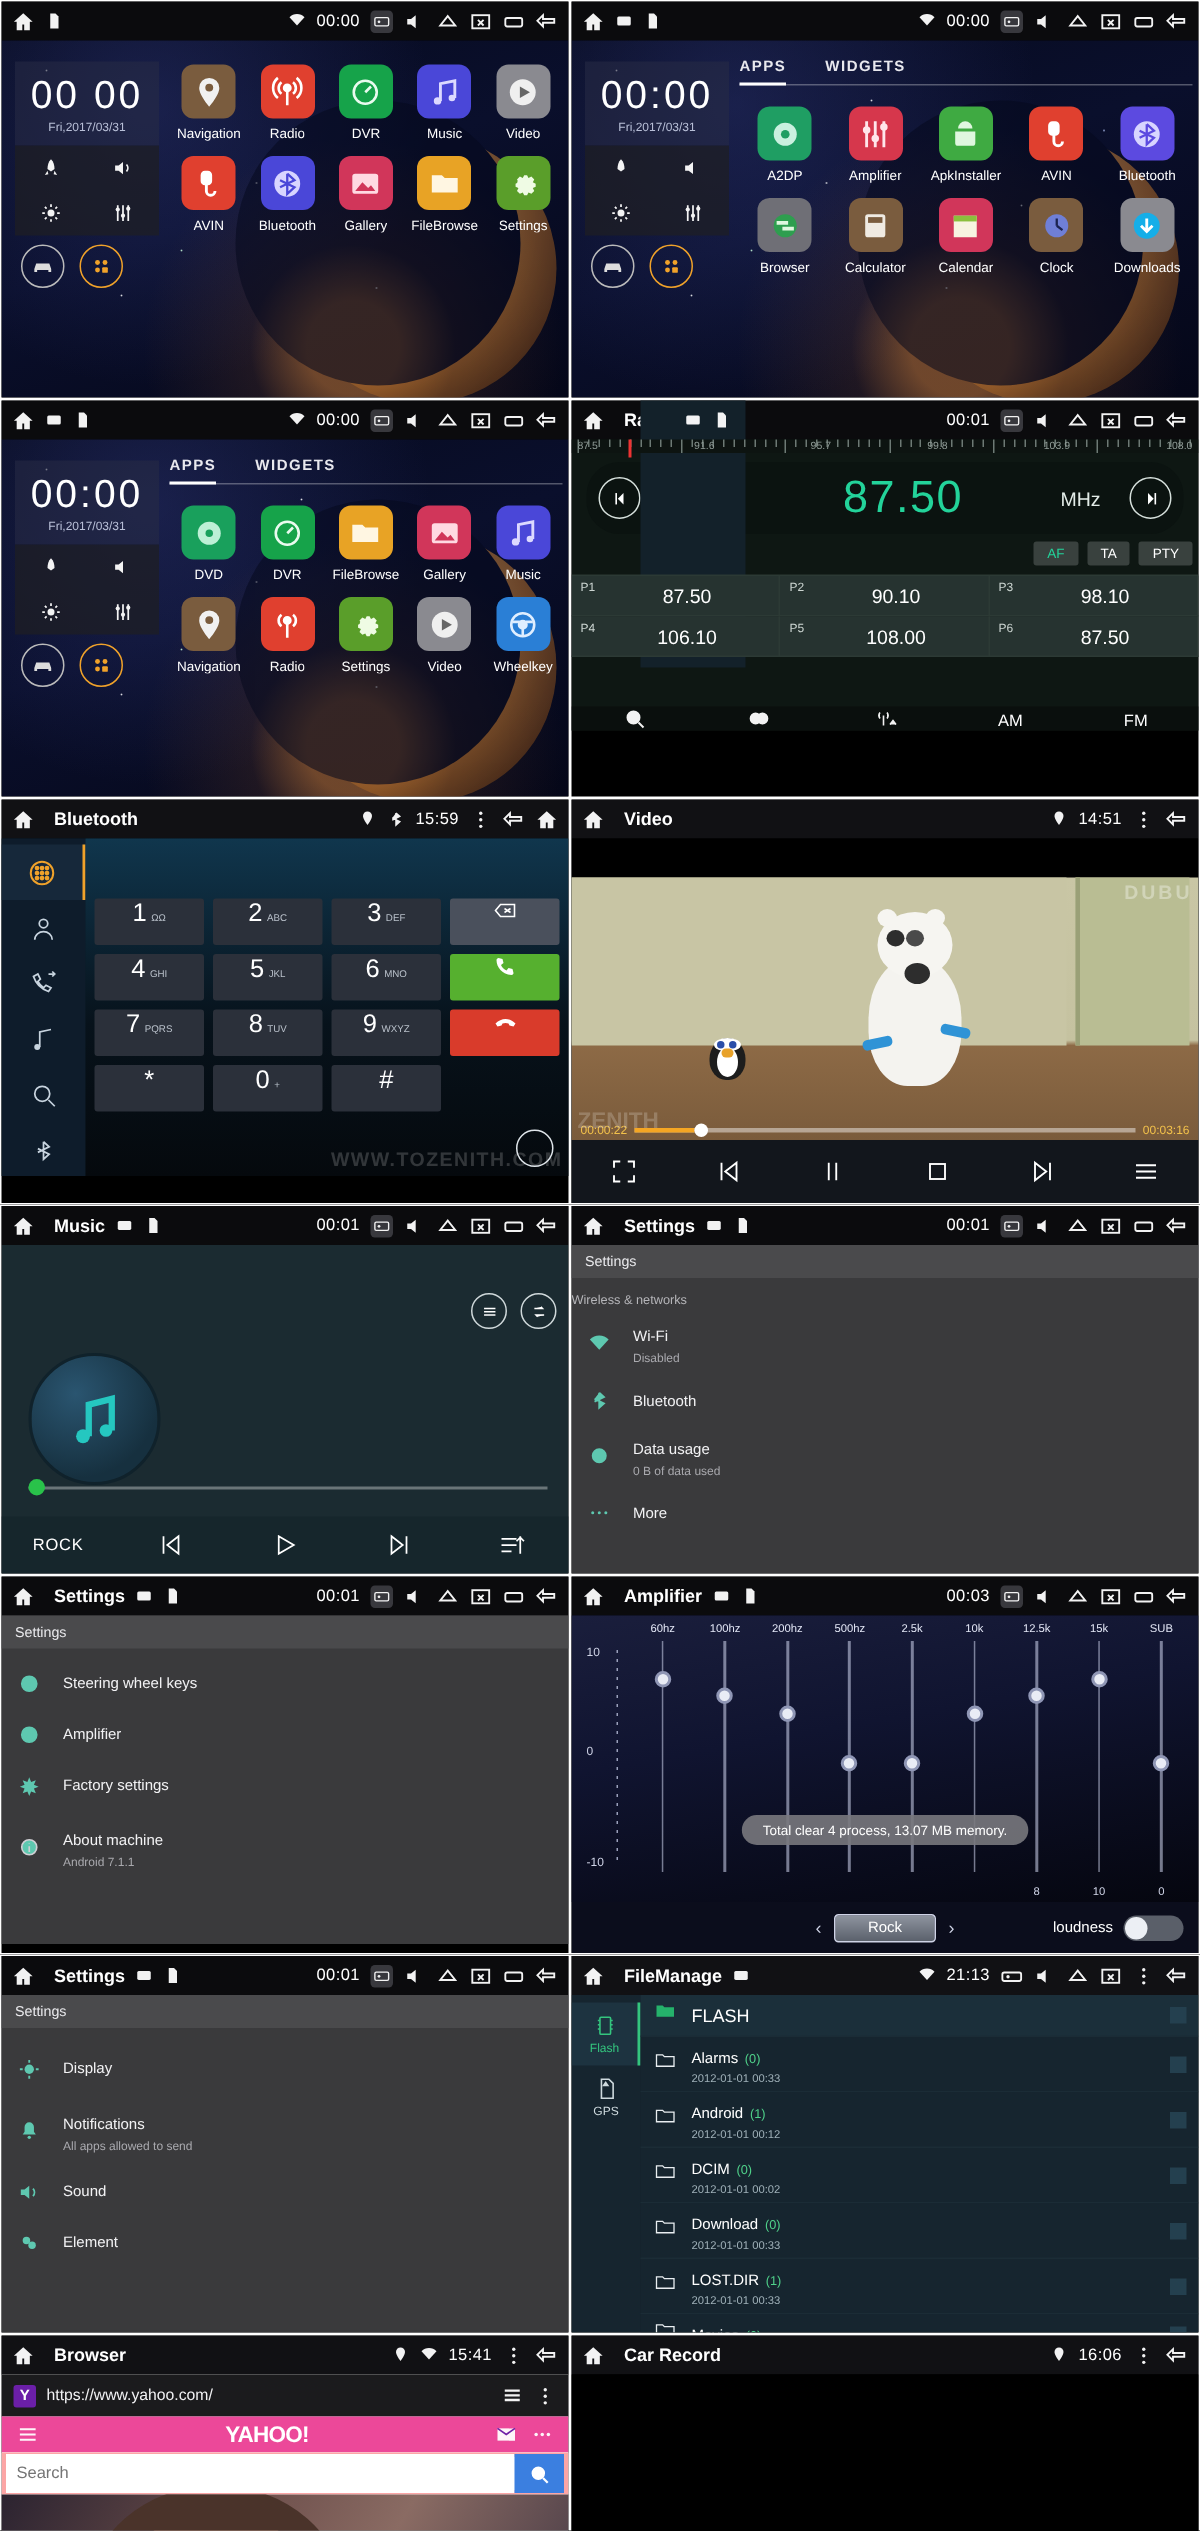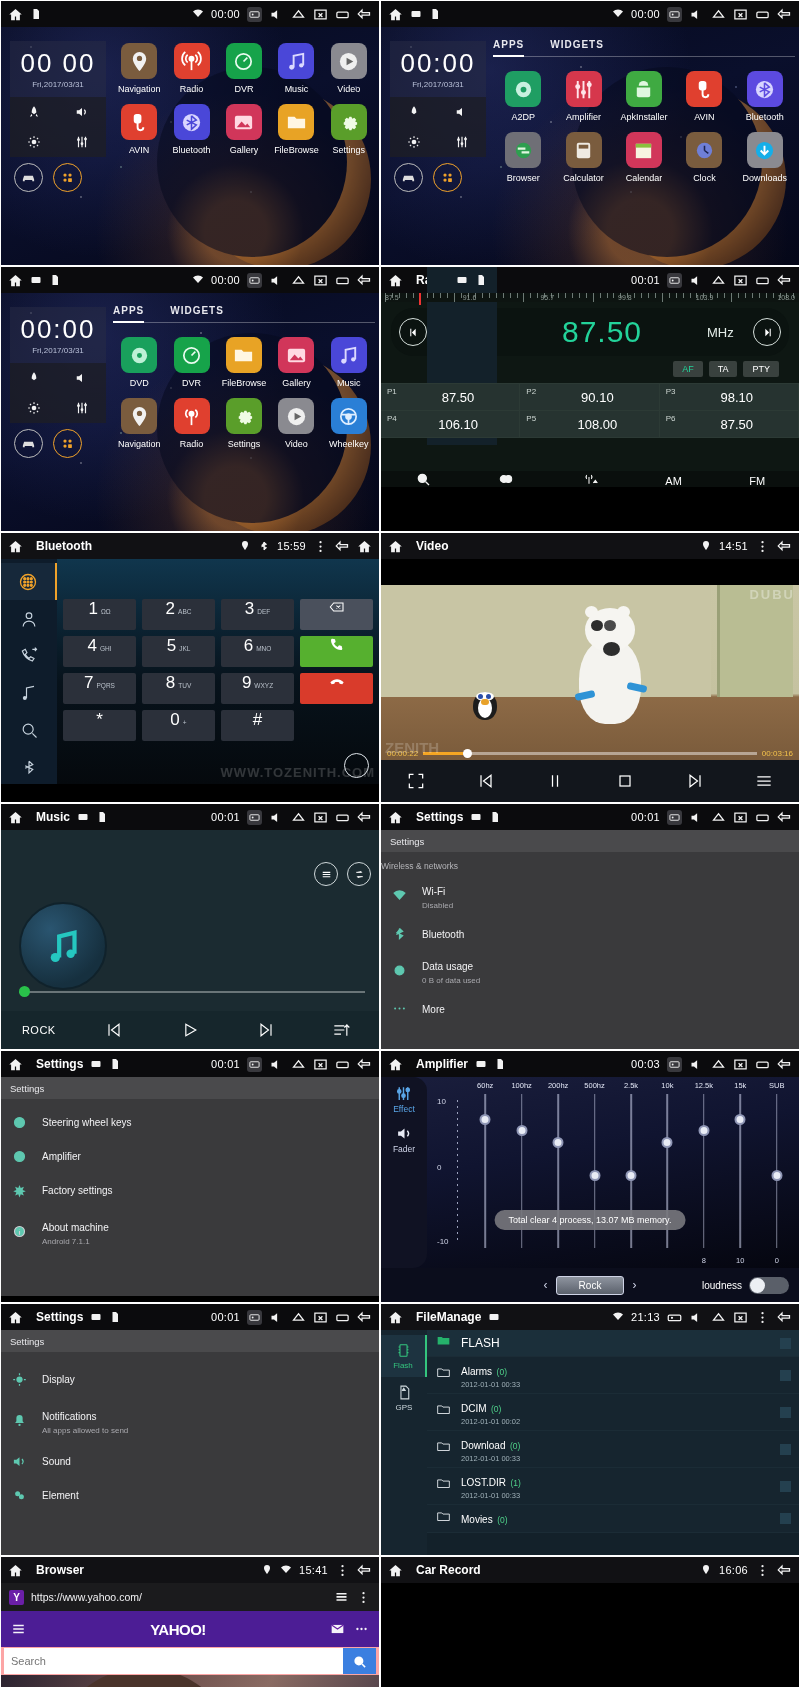--- a/index.html
+++ b/index.html
@@ -86,21 +86,21 @@
   .ticks i { width:1px; background:#6d7a75; height:5px; display:block; }
   .ticks i.maj { height:9px; }
   .needle { position:absolute; left:38px; top:0; width:1.5px; height:12px; background:#e33; }
   .rlbl { position:absolute; bottom:1px; left:4px; right:4px; display:flex; justify-content:space-between; font-size:7px; color:#8f9b96; }
   .freqbox { margin:6px 10px 0; background:#0b1310; border-radius:22px; display:flex; align-items:center; padding:0 8px; height:48px; }
   .rbtn { width:28px; height:28px; border-radius:50%; border:1.5px solid #d6e0dc; display:flex; align-items:center; justify-content:center; font-size:12px; }
   .fmcol { width:70px; text-align:center; }
   .fmcol .fm { font-size:15px; }
   .bigfreq { flex:1; text-align:center; font-size:30px; color:#23d39a; font-weight:300; letter-spacing:1px; }
   .mhz { font-size:13px; color:#e3ece8; width:46px; }
-  .rdsrow { display:flex; justify-content:flex-end; gap:6px; padding:5px 20px 0; }
+  .rdsrow { display:flex; justify-content:flex-end; gap:6px; padding:5px 4px 0; }
   .rds { background:#39413e; border-radius:2px; font-size:9px; padding:3px 9px; }
   .rds.af { color:#23d39a; }
   .presets { display:grid; grid-template-columns:repeat(3,1fr); margin-top:6px; border-top:1px solid #2c3a35; }
   .pst { border-right:1px solid #2c3a35; border-bottom:1px solid #2c3a35; height:27px; background:#263330;
          display:flex; align-items:center; padding-left:6px; position:relative; }
   .pst .pn { font-size:8px; color:#cdd6d2; align-self:flex-start; margin-top:3px; }
   .pst .pv { flex:1; text-align:center; font-size:13px; }
   .rbar { display:flex; height:27px; align-items:flex-end; background:#0a0f0d;margin-top:33px; }
   .rbar > div { flex:1; display:flex; align-items:center; justify-content:center; font-size:11px; }
   .rbar .ic { width:16px; height:16px; }
@@ -236,21 +236,21 @@
   .fmrow .dt { font-size:7.5px; color:#9fb0b8; margin-top:1px; }
   .fmrow .chk { margin-left:auto; width:11px; height:11px; background:#24404f; }
   .fmrow.head .nm { font-size:12px; }
 
   
   .brw { height:225px; background:#fff; display:flex; flex-direction:column; }
   .urlbar { height:28px; background:#1b1b1d; display:flex; align-items:center; gap:7px; padding:0 8px; }
   .favi { width:15px; height:15px; background:#6b1fa8; color:#fff; font-size:10px; font-weight:bold;
           display:flex; align-items:center; justify-content:center; border-radius:2px; }
   .urltxt { font-size:10.5px; color:#f2f2f4; flex:1; }
-  .yhead { height:36px; background:#4c1d95; display:flex; align-items:center; justify-content:space-between; padding:0 10px; }
+  .yhead { height:24px; background:#ec4899; display:flex; align-items:center; justify-content:space-between; padding:0 10px; }
   .yhead .ylogo { font-size:15px; font-weight:bold; letter-spacing:-.5px; }
   .yhead svg { width:19px; height:14px; fill:#fff; }
   .ysearch { height:28px; display:flex; align-items:center; background:#fff; border:3px solid #fca5a5;justify-content:flex-end; }
   .ysearch input { flex:1; border:0; outline:0; height:26px; font-size:11px; padding-left:7px; color:#333; font-family:"Liberation Sans",sans-serif; }
   .ysbtn { width:33px; height:26px; background:#3b7fe0; display:flex; align-items:center; justify-content:center; }
   .ysbtn svg { width:15px; height:15px; fill:#fff; }
   .yimg { flex:1; position:relative; background:linear-gradient(120deg,#2b2330 0%, #6b4d4a 35%, #8a6b63 60%, #3a3140 100%); overflow:hidden;}
   .face { position:absolute; left:22%; top:4%; width:120px; height:130px; border-radius:50% 50% 45% 45%; background:#d8a98e; }
   .face .hair{ position:absolute; left:-26px; top:-12px; width:172px; height:150px; border-radius:50% 50% 40% 40%; background:#4a332a; }
   .face .fc { position:absolute; left:24px; top:24px; width:76px; height:100px; border-radius:50% 50% 46% 46%; background:#e3b99e; }
@@ -1760,38 +1760,20 @@
         </span>
       <span class="ic">
           <svg viewBox="0 0 24 24">
             <path d="M20 9H8V5L2 11l6 6v-4h12z" fill="none" stroke="#fff" stroke-width="2"></path>
           </svg>
         </span>
     </div>
 
     <div class="amp">
       <div class="ampbody">
-        <div class="ampside">
-          <div class="as sel">
-            <svg viewBox="0 0 24 24" fill="none" stroke="#5aa6e8" stroke-width="2">
-                <path d="M6 3v18M12 3v18M18 3v18"></path>
-                <circle cx="6" cy="9" r="2.3" fill="#5aa6e8"></circle>
-                <circle cx="12" cy="15" r="2.3" fill="#5aa6e8"></circle>
-                <circle cx="18" cy="7" r="2.3" fill="#5aa6e8"></circle>
-              </svg>
-            <span>Effect</span>
-          </div>
-          <div class="as">
-            <svg viewBox="0 0 24 24" fill="#e7eaf5">
-                <path d="M3 9h4l5-4v14l-5-4H3z"></path>
-                <path d="M16 8a6 6 0 0 1 0 8" fill="none" stroke="#e7eaf5" stroke-width="2"></path>
-              </svg>
-            <span>Fader</span>
-          </div>
-        </div>
         <div class="eqarea">
           <div class="eqscale">
             <div class="v" style="top:0">10</div>
             <div class="v" style="top:44%">0</div>
             <div class="v" style="bottom:0">-10</div>
             <div class="dots"></div>
           </div>
           <div class="bands" id="eq-bands">
               <div class="band">
                 <div class="bl">60hz</div>
@@ -2043,20 +2025,27 @@
               <span class="fico"><svg viewBox="0 0 24 24" fill="none" stroke="#e9eef1" stroke-width="1.5">
                   <path d="M2 5h7l2 2h11v11H2z"></path>
                 </svg></span>
               <span><span class="nm">Alarms</span> <span class="cnt">(0)</span><div class="dt">2012-01-01 00:33</div></span>
               <span class="chk"></span>
             </div>
             <div class="fmrow">
               <span class="fico"><svg viewBox="0 0 24 24" fill="none" stroke="#e9eef1" stroke-width="1.5">
                   <path d="M2 5h7l2 2h11v11H2z"></path>
                 </svg></span>
+              <span><span class="nm">Android</span> <span class="cnt">(1)</span><div class="dt">2012-01-01 00:12</div></span>
+              <span class="chk"></span>
+            </div>
+            <div class="fmrow">
+              <span class="fico"><svg viewBox="0 0 24 24" fill="none" stroke="#e9eef1" stroke-width="1.5">
+                  <path d="M2 5h7l2 2h11v11H2z"></path>
+                </svg></span>
               <span><span class="nm">DCIM</span> <span class="cnt">(0)</span><div class="dt">2012-01-01 00:02</div></span>
               <span class="chk"></span>
             </div>
             <div class="fmrow">
               <span class="fico"><svg viewBox="0 0 24 24" fill="none" stroke="#e9eef1" stroke-width="1.5">
                   <path d="M2 5h7l2 2h11v11H2z"></path>
                 </svg></span>
               <span><span class="nm">Download</span> <span class="cnt">(0)</span><div class="dt">2012-01-01 00:33</div></span>
               <span class="chk"></span>
             </div>

